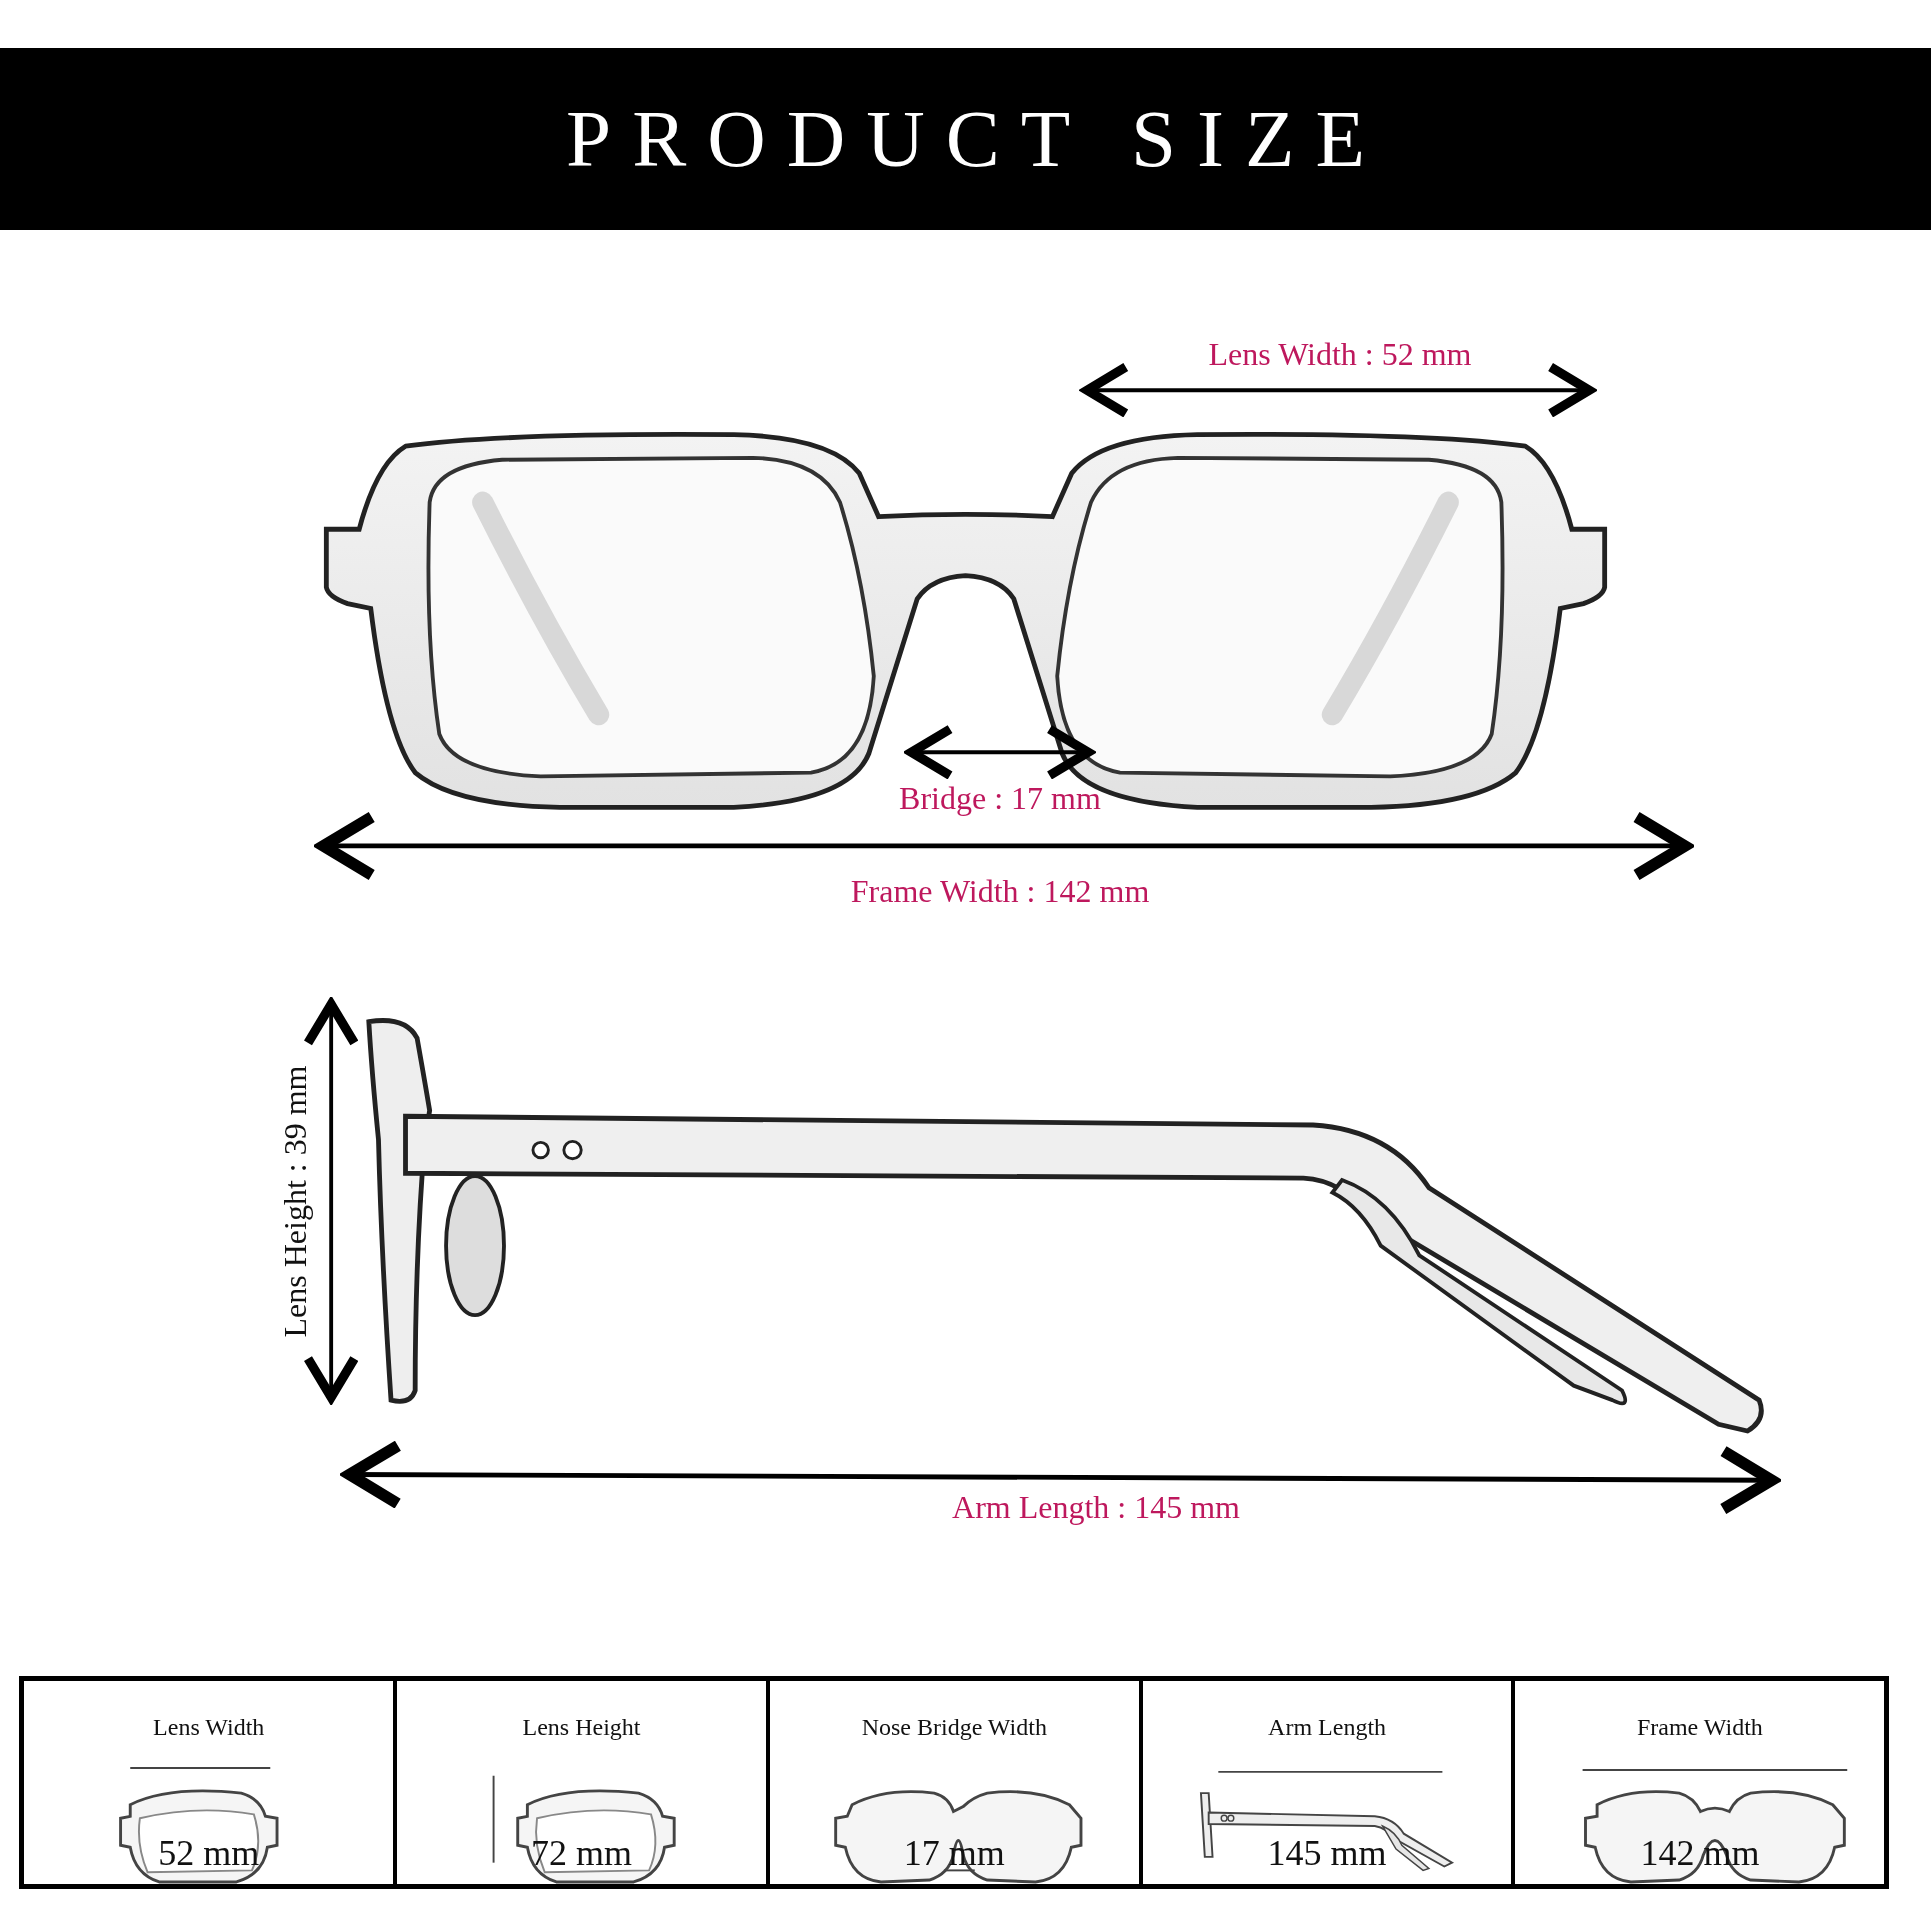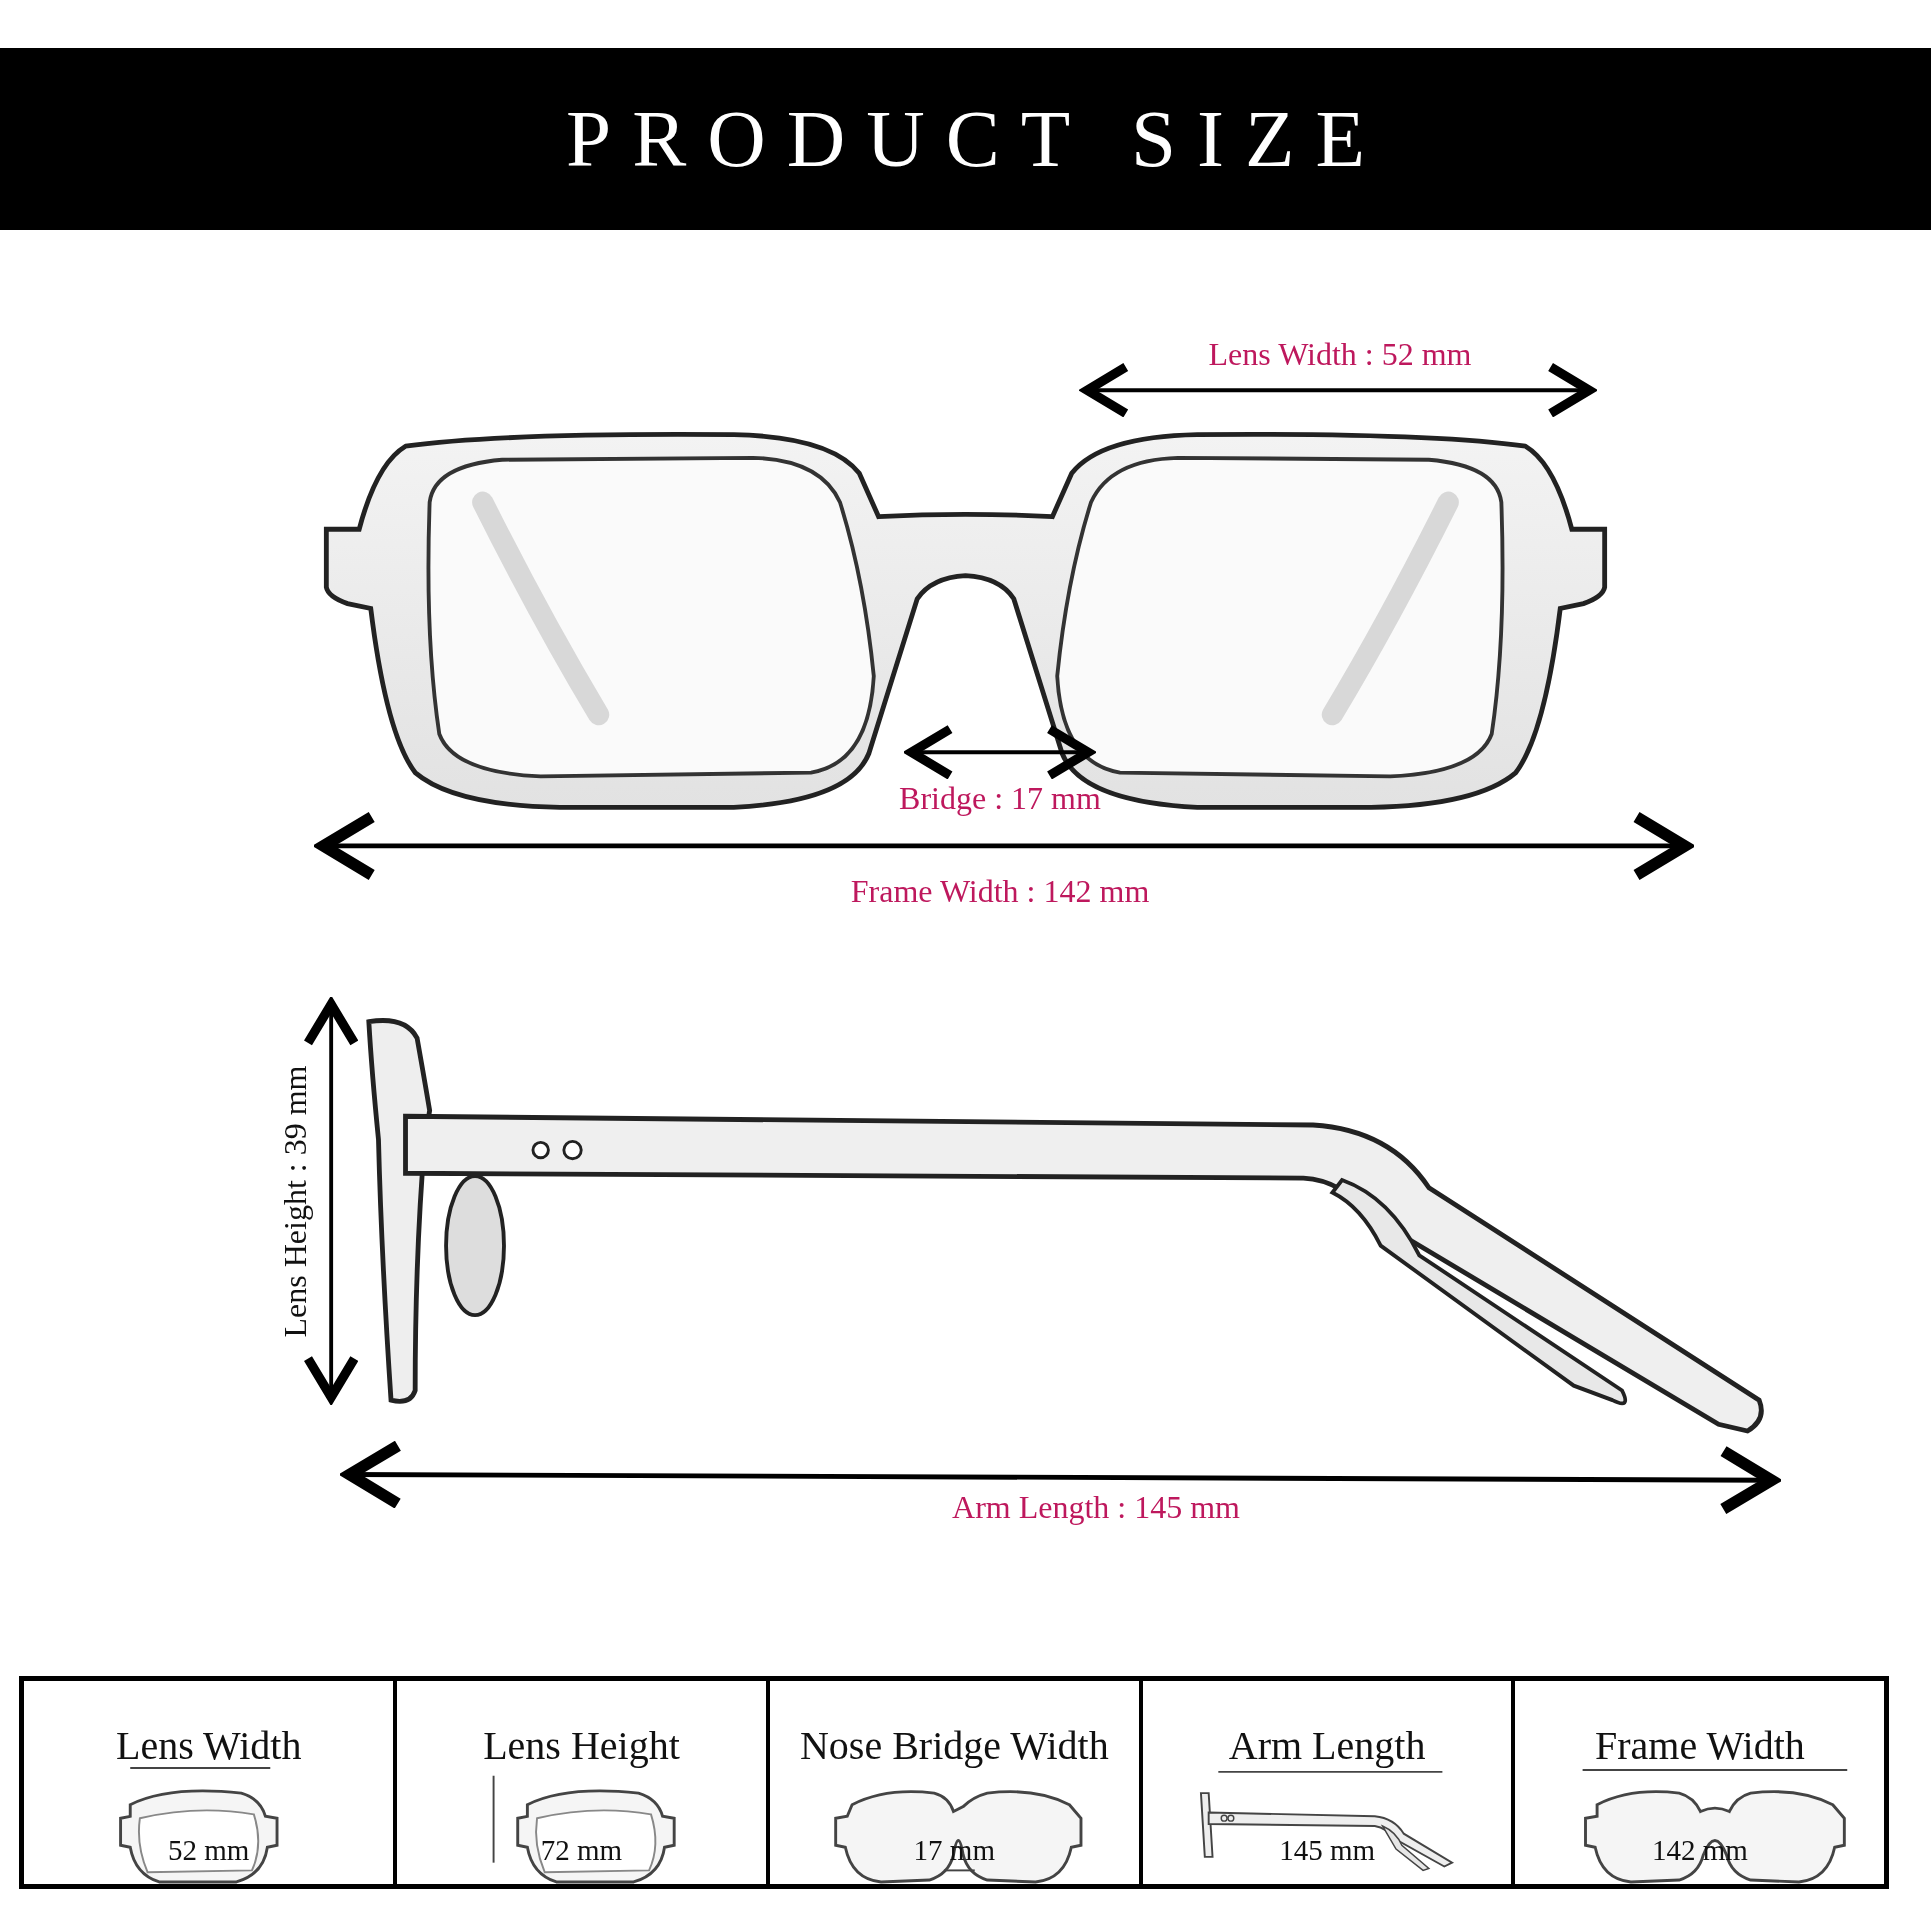--- a/index.html
+++ b/index.html
@@ -5,22 +5,22 @@
   html, body { margin:0; padding:0; background:#ffffff; }
   body { width:1931px; height:1931px; position:relative; overflow:hidden; font-family:"DejaVu Serif", "Liberation Serif", serif; color:#111; }
   .header { position:absolute; left:0; top:0; width:1931px; height:182px; background:#000; display:flex; align-items:center; justify-content:center;margin-top:48px; }
   .header-title { color:#fff; font-family:"Liberation Serif", "DejaVu Serif", serif; font-size:81px; letter-spacing:21px; font-weight:400; padding-left:21px; }
   .label { position:absolute; font-family:"Liberation Serif", "DejaVu Serif", serif; font-size:32px; color:#be185d; white-space:nowrap; transform:translateX(-50%); }
   .svg-layer { position:absolute; left:0; top:0; }
   .vlabel { position:absolute; font-family:"Liberation Serif", "DejaVu Serif", serif; font-size:32px; white-space:nowrap; transform-origin:center center; }
   .table { position:absolute; left:19.3px; top:1676px; width:1870px; height:213px; border:5.8px solid #000; box-sizing:border-box; display:flex; }
   .cell { flex:1; border-right:4.8px solid #000; position:relative; }
   .cell:last-child { border-right:none;border-radius:20px; }
-  .cell-title { position:absolute; top:41px; left:0; right:0; text-align:center; font-family:"Liberation Serif", "DejaVu Serif", serif; font-size:40px; }
-  .cell-value { position:absolute; bottom:17px; left:0; right:0; text-align:center; font-family:"Liberation Serif", "DejaVu Serif", serif; font-size:29px; }
+  .cell-title { position:absolute; top:33px; left:0; right:0; text-align:center; font-family:"Liberation Serif", "DejaVu Serif", serif; font-size:24px; }
+  .cell-value { position:absolute; bottom:10px; left:0; right:0; text-align:center; font-family:"Liberation Serif", "DejaVu Serif", serif; font-size:36px; }
   .cell-svg { position:absolute; left:0; top:0; }
 </style>
 </head>
 <body>
 
 <div class="header">
   <span class="header-title">PRODUCT SIZE</span>
 </div>
 
 <svg class="svg-layer" width="1931" height="1661" viewBox="0 0 2000 1720">

